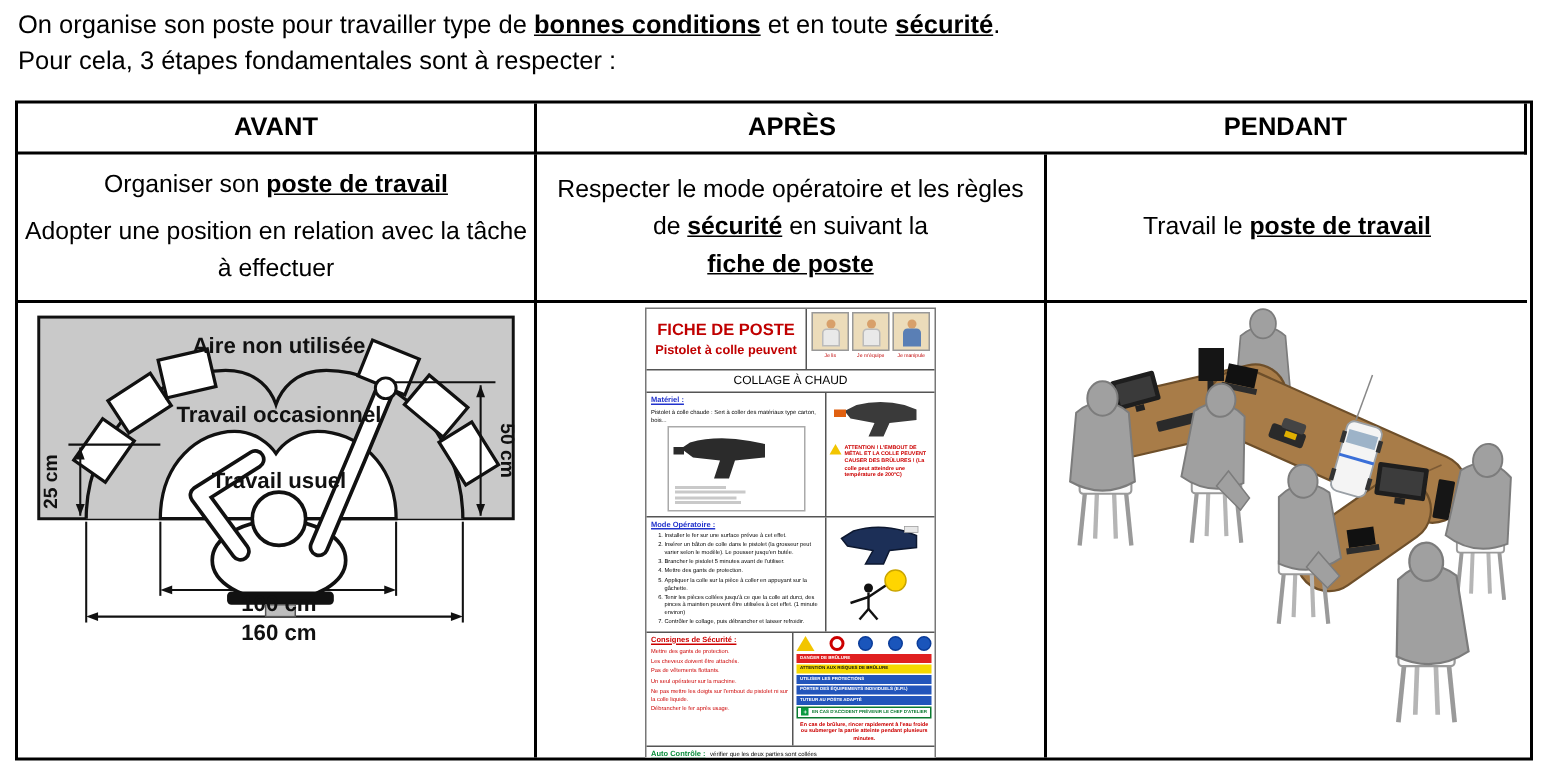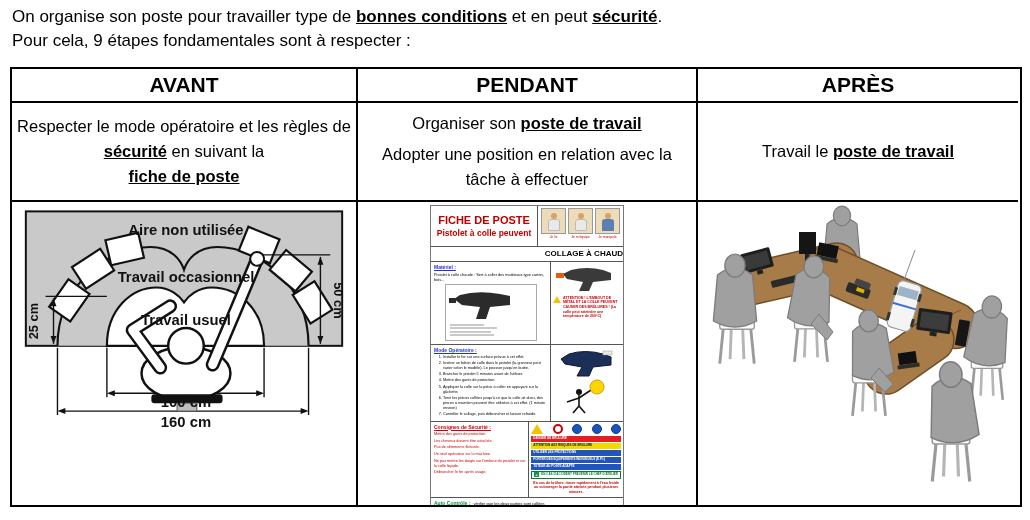--- a/index.html
+++ b/index.html
@@ -8,21 +8,21 @@
   .intro{position:absolute;left:12px;top:5px;font-size:17px;line-height:24px;}
   .b{font-weight:bold;text-decoration:underline;}
   
   .tbl{position:absolute;left:10px;top:67px;width:1012px;height:440px;
        box-sizing:border-box;border:2px solid #000;display:grid;
        grid-template-columns:346px 340px 320px;grid-template-rows:34px 99px 1fr;}
   .c{box-sizing:border-box;border-right:2px solid #000;border-bottom:2px solid #000;}
   .c.lastcol{border-right:none;}
   .c.lastrow{border-bottom:none;}
   .hcell{display:flex;align-items:center;justify-content:center;
-         font-weight:bold;font-size:21px;}
+         font-weight:bold;font-size:17px;}
   .dcell{display:flex;flex-direction:column;align-items:center;justify-content:center;
          text-align:center;font-size:16.5px;line-height:25px;padding:0 4px;}
   .dcell p{margin:3px 0;}
   .imgcell{position:relative;overflow:hidden;display:flex;align-items:flex-start;justify-content:center;}
   
   .fiche{width:194px;margin-top:3px;box-sizing:border-box;border:1px solid #777;
          background:#fff;font-size:4px;line-height:1.3;}
   .f-head{display:flex;border-bottom:1px solid #555;height:40px;}
   .f-title{width:106px;border-right:1px solid #555;display:flex;flex-direction:column;
            align-items:center;justify-content:center;text-align:center;}
@@ -30,21 +30,21 @@
   .f-t2{color:#c00000;font-weight:bold;font-size:8.5px;}
   .f-pics{flex:1;display:flex;gap:2px;padding:2px 3px;}
   .f-pic{flex:1;display:flex;flex-direction:column;}
   .f-pic-img{height:24px;background:#ecdcba;border:1px solid #999;position:relative;}
   .f-pic-img .hd{position:absolute;left:50%;top:4px;width:6px;height:6px;margin-left:-3px;
                  border-radius:50%;background:#d8a06a;}
   .f-pic-img .bd{position:absolute;left:50%;top:10px;width:12px;height:12px;margin-left:-6px;
                  border-radius:3px 3px 0 0;background:#5a7fb5;}
   .f-pic-img.w .bd{background:#e9e9e9;border:1px solid #bbb;box-sizing:border-box;}
   .f-cap{color:#c00000;font-size:3.4px;text-align:center;margin-top:1px;}
-  .f-banner{border-bottom:1px solid #555;text-align:right;font-weight:bold;font-size:8px;
+  .f-banner{border-bottom:1px solid #555;text-align:center;font-weight:normal;font-size:8px;
             padding:2px 0;}
   .f-row{display:flex;border-bottom:1px solid #555;}
   .f-left{width:120px;border-right:1px solid #555;padding:2px 3px;box-sizing:border-box;}
   .f-right{flex:1;padding:2px;box-sizing:border-box;}
   .f-sec{font-size:5px;font-weight:bold;text-decoration:underline;}
   .f-sec.blue{color:#2233cc;}
   .f-sec.red{color:#cc0000;}
   .f-sec.green{color:#0a8f3c;}
   .f-item{font-size:3.9px;margin:1.5px 0;}
   .f-frame{width:86px;margin:1px auto;border:1px solid #aaa;padding:2px;background:#fff;}
@@ -73,36 +73,36 @@
   .f-urgence{color:#cc0000;font-size:3.6px;text-align:center;margin-top:2px;font-weight:bold;}
   .f-auto{padding:2px 3px;display:flex;gap:3px;align-items:baseline;border-bottom:1px solid #555;}
   .f-auto-tx{font-size:4px;}
 </style>
 </head>
 <body>
 
 <div class="page">
 
   <div class="intro">
-    <div><span>On organise son poste pour travailler type de </span><span class="b">bonnes conditions</span><span> et en peut </span><span class="b">sécurité</span><span>.</span></div>
-    <div>Pour cela, 9 étapes fondamentales sont à respecter :</div>
+    <div><span>On organise son poste pour travailler type de </span><span class="b">bonnes conditions</span><span> et en toute </span><span class="b">sécurité</span><span>.</span></div>
+    <div>Pour cela, 3 étapes fondamentales sont à respecter :</div>
   </div>
 
   <div class="tbl">
 
     <div class="c hcell">AVANT</div>
+    <div class="c hcell lastcol">APRÈS</div>
     <div class="c hcell">PENDANT</div>
-    <div class="c hcell lastcol">APRÈS</div>
-
-    <div class="c dcell">
-      <p><span>Respecter le mode opératoire et les règles de </span><span class="b">sécurité</span><span> en suivant la </span><br><span class="b">fiche de poste</span></p>
-    </div>
+
     <div class="c dcell">
       <p><span>Organiser son </span><span class="b">poste de travail</span></p>
       <p>Adopter une position en relation avec la tâche à effectuer</p>
+    </div>
+    <div class="c dcell">
+      <p><span>Respecter le mode opératoire et les règles de </span><span class="b">sécurité</span><span> en suivant la </span><br><span class="b">fiche de poste</span></p>
     </div>
     <div class="c dcell lastcol">
       <p><span>Travail le </span><span class="b">poste de travail</span></p>
     </div>
 
     <div class="c imgcell lastrow">
       <svg width="346" height="258" viewBox="0 0 348 258">
 
         <rect x="14" y="8" width="320" height="136" fill="#c9c9c9" stroke="#111" stroke-width="2"></rect>
 

